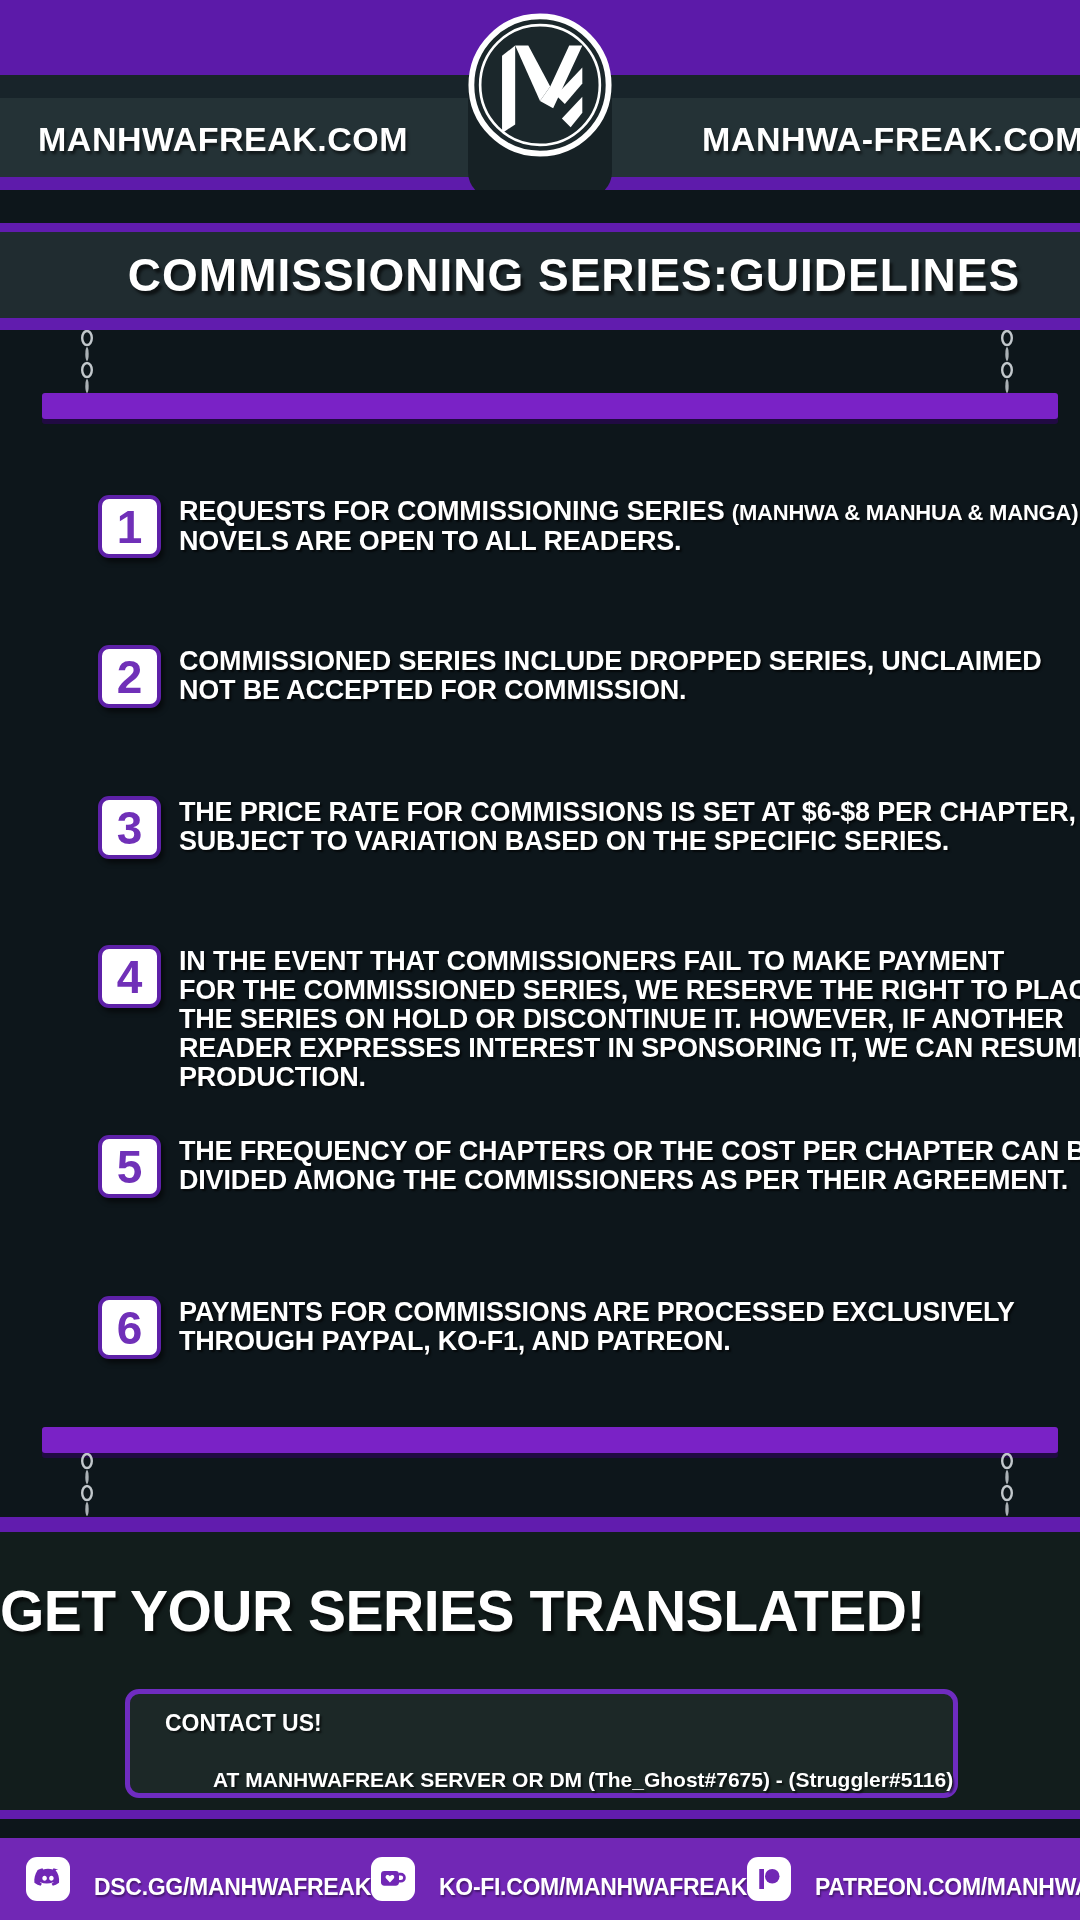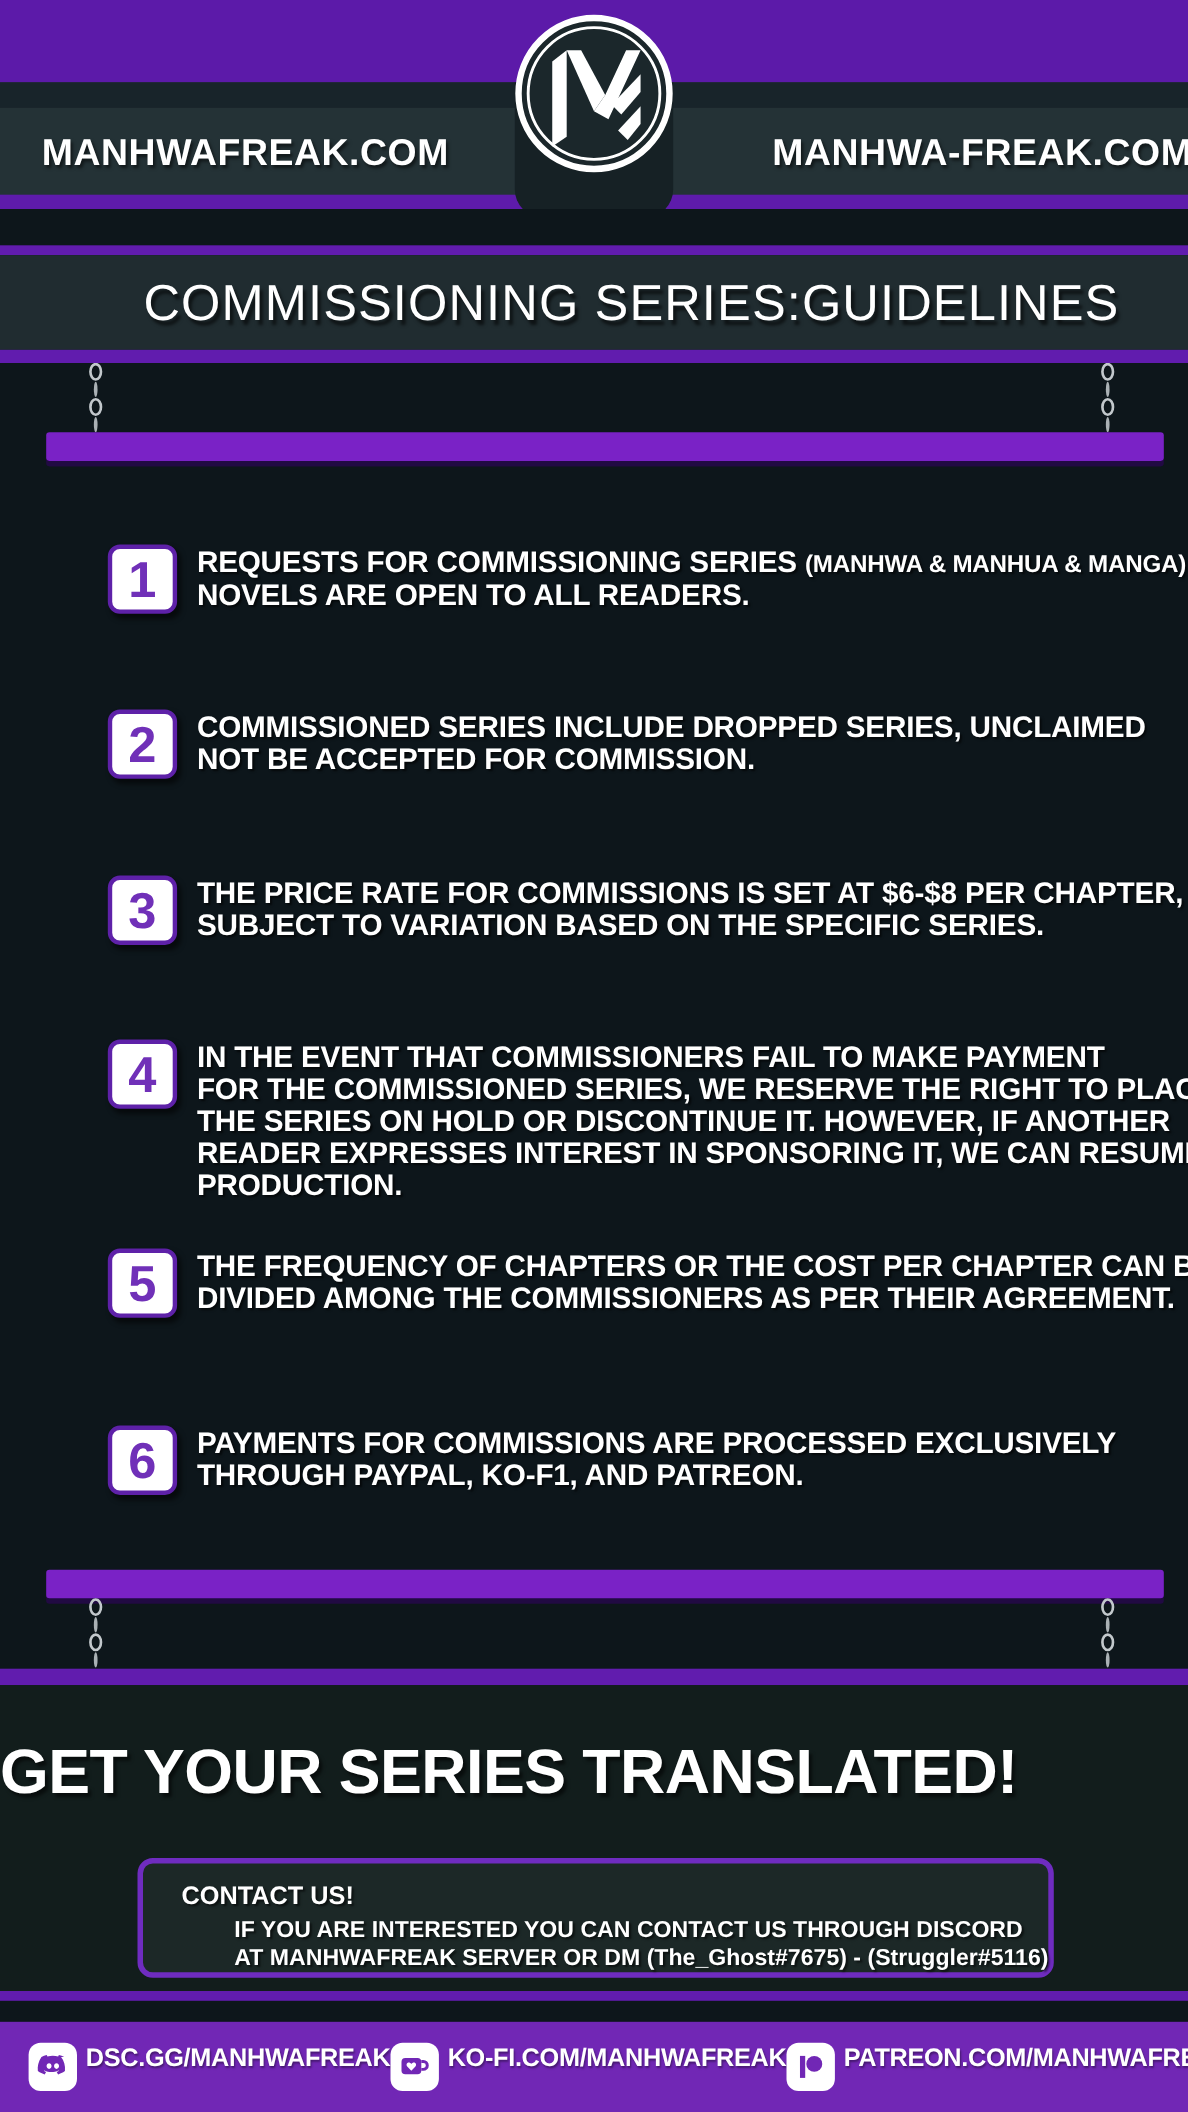--- a/index.html
+++ b/index.html
@@ -19,21 +19,21 @@
   .domain-right{right:24px;}
   .logo-tab{position:absolute;left:468px;top:75px;width:144px;height:123px;
             background:#162125;border-radius:0 0 26px 26px;}
   .logo-circle{position:absolute;left:467px;top:11px;width:146px;height:148px;}
 
   
   .dark-band1{position:absolute;left:0;top:190px;width:100%;height:33px;background:#0d161b;}
   .purple-line1{position:absolute;left:0;top:223px;width:100%;height:9px;background:#611cae;}
   .title-band{position:absolute;left:0;top:232px;width:100%;height:86px;background:#202c30;
               display:flex;align-items:center;justify-content:center;}
-  .main-title{font-size:46px;font-weight:400;letter-spacing:1px;
+  .main-title{font-size:46px;font-weight:700;letter-spacing:1px;
               text-shadow:3px 4px 3px rgba(0,0,0,.6);white-space:nowrap;margin-left:40px;}
   .purple-line2{position:absolute;left:0;top:318px;width:100%;height:12px;background:#611cae;}
 
   
   .chain{position:absolute;width:14px;height:64px;}
   .shelf{position:absolute;left:42px;width:1016px;height:26px;background:#7a22c6;
          border-radius:3px;box-shadow:0 5px 0 rgba(38,8,74,.85);}
 
   
   .gl-item{position:absolute;left:98px;right:36px;display:flex;gap:18px;align-items:flex-start;}
@@ -59,21 +59,21 @@
                 text-shadow:2px 2px 2px rgba(0,0,0,.6);white-space:nowrap;}
   .contact-line.l1{top:49px;}
   .contact-line.l2{top:74px;}
 
   
   .footer-stripe{position:absolute;left:0;top:1810px;width:100%;height:9px;background:#611cae;}
   .footer-dark{position:absolute;left:0;top:1819px;width:100%;height:19px;background:#0d161b;}
   .footer{position:absolute;left:0;top:1838px;width:100%;height:82px;background:#7127b5;
           display:flex;align-items:center;justify-content:space-between;
           padding:0 26px;box-sizing:border-box;}
-  .flink{display:flex;align-items:flex-start;gap:8px;cursor:pointer;}
+  .flink{display:flex;align-items:flex-end;gap:24px;cursor:pointer;}
   .ficon{width:44px;height:44px;min-width:44px;background:#fff;border-radius:11px;
          display:flex;align-items:center;justify-content:center;}
   .flabel{font-size:23px;font-weight:700;letter-spacing:-.3px;color:#fff;
           text-shadow:1px 2px 2px rgba(0,0,0,.4);white-space:nowrap;}
 </style>
 </head>
 <body>
 
 <div class="page">
 
@@ -207,21 +207,20 @@
           <ellipse cx="7" cy="56" rx="1.7" ry="7"></ellipse>
         </g>
       </svg>
   </div>
   <div class="purple-line2" style="top:1517px;height:15px;"></div>
 
   <div class="bottom-section"></div>
   <div class="big-heading">GET YOUR SERIES TRANSLATED!</div>
   <div class="contact-box">
     <div class="contact-title">CONTACT US!</div>
-    <div class="contact-line l1">IF YOU ARE INTERESTED YOU CAN CONTACT US THROUGH DISCORD</div>
     <div class="contact-line l2">AT MANHWAFREAK SERVER OR DM (The_Ghost#7675) - (Struggler#5116)</div>
   </div>
 
   <div class="footer-stripe"></div>
   <div class="footer-dark"></div>
   <div class="footer">
 
     <div class="flink">
       <div class="ficon">
         <svg viewBox="0 0 24 24" width="34" height="34">

